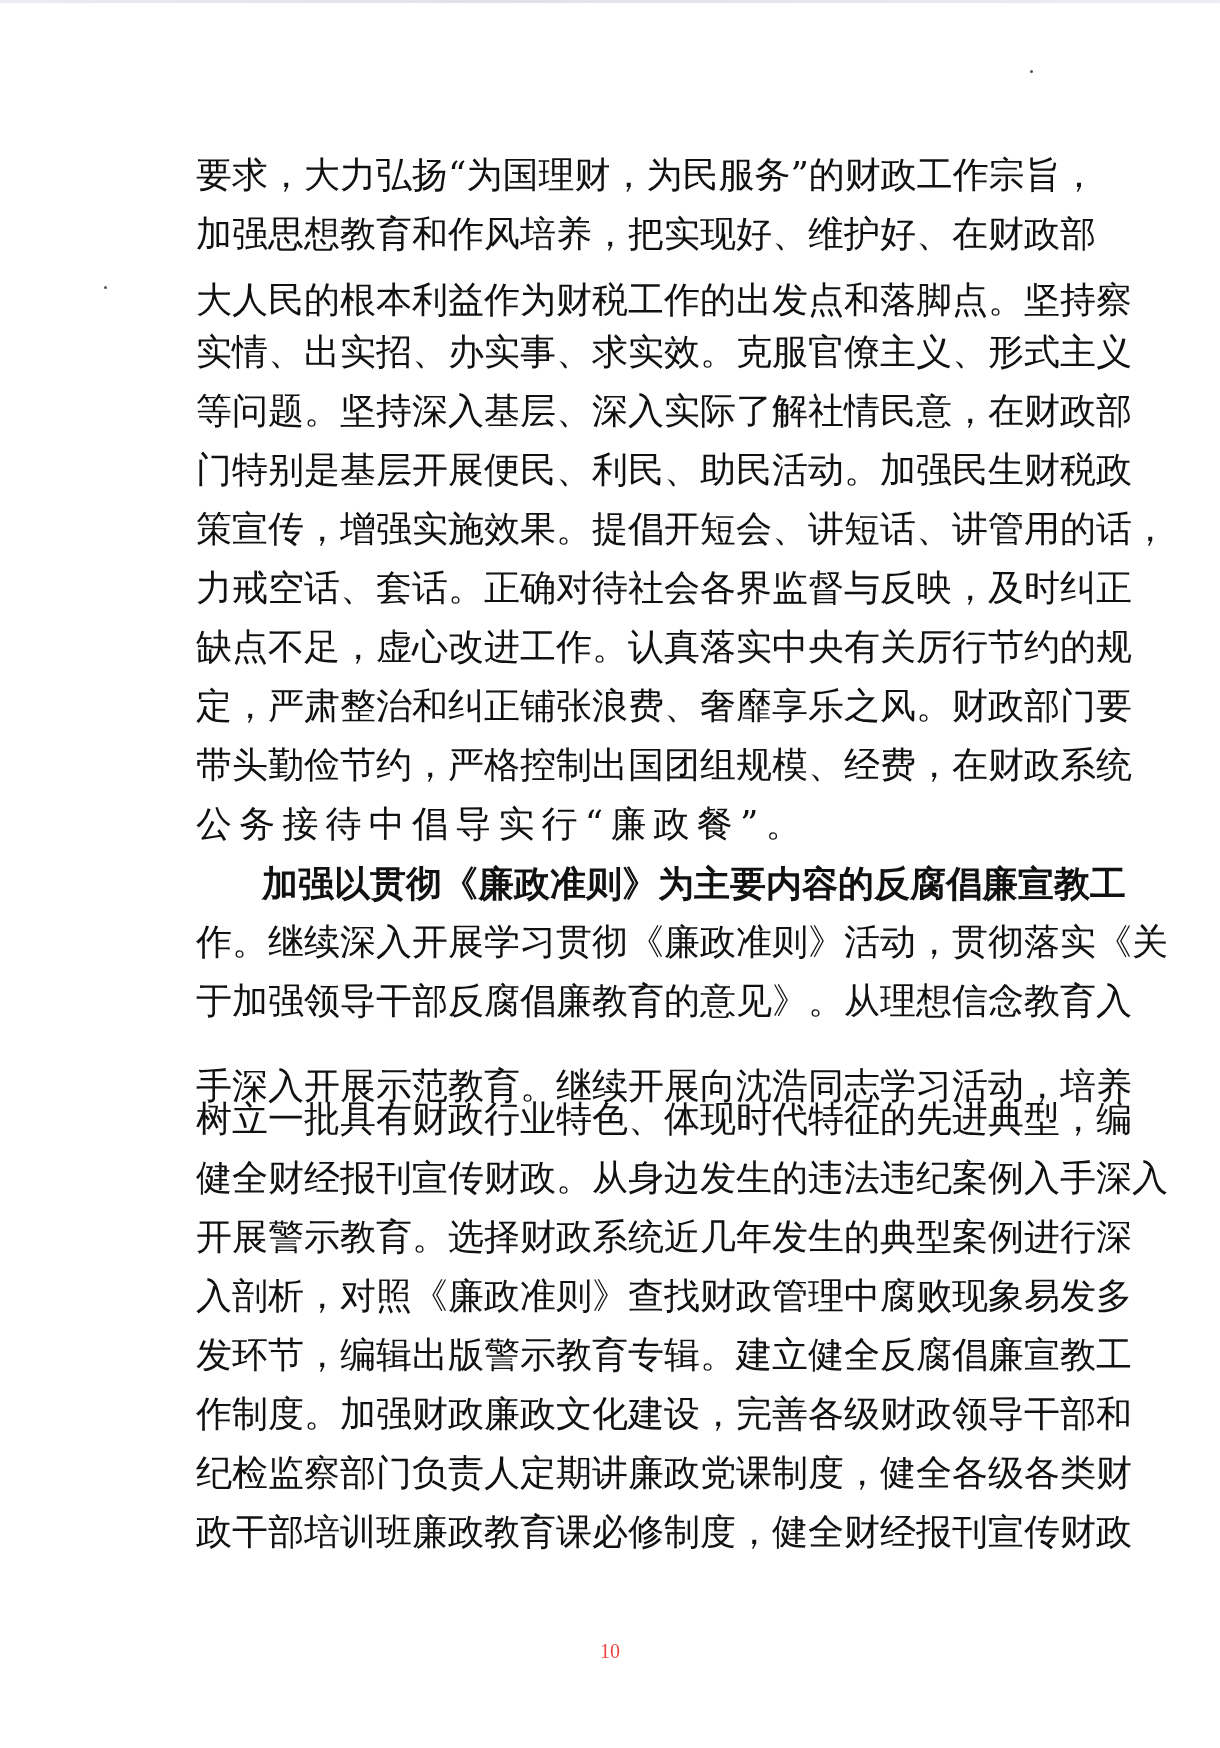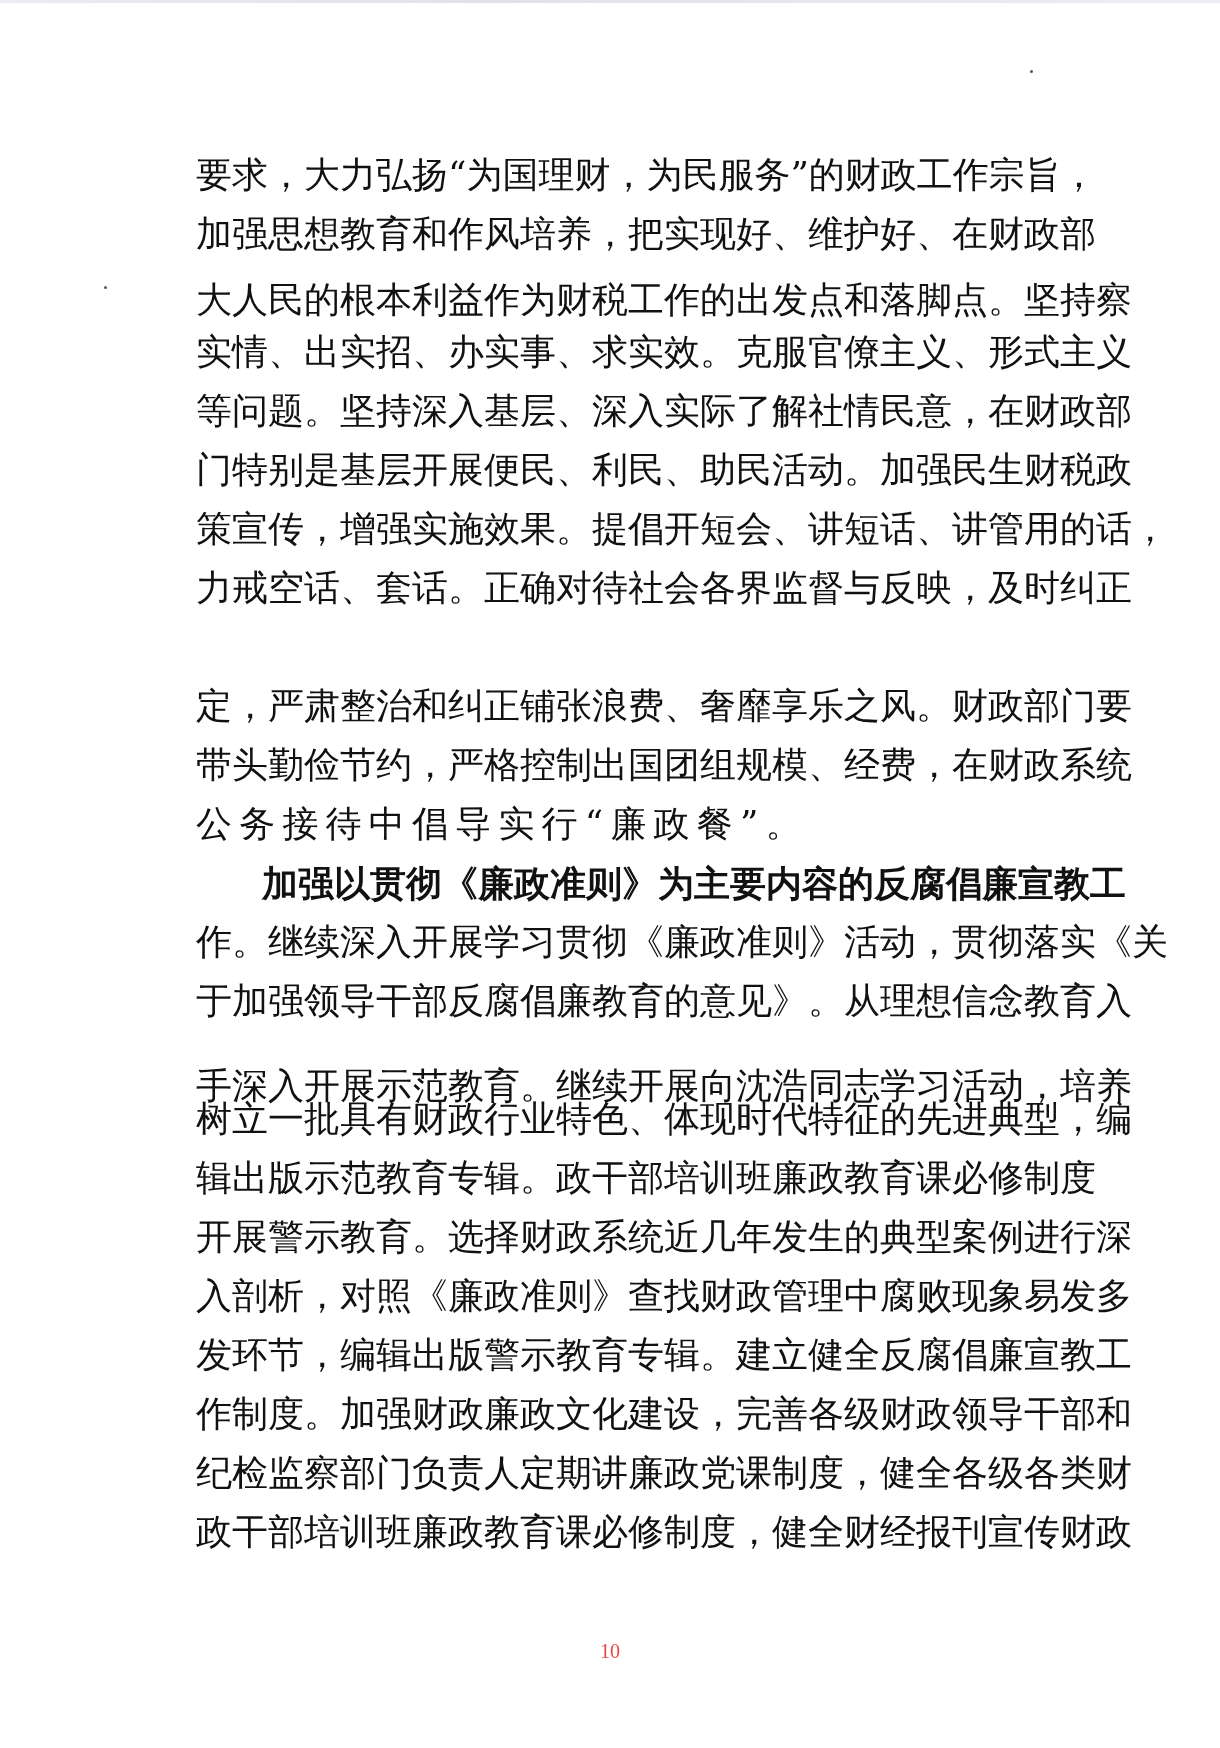--- a/index.html
+++ b/index.html
@@ -76,31 +76,32 @@
   <div class="speck" style="left:1030px;top:70px;"></div>
 
   <div class="line" style="top:152px;">要求，大力弘扬“为国理财，为民服务”的财政工作宗旨，</div>
   <div class="line" style="top:211px;">加强思想教育和作风培养，把实现好、维护好、在财政部</div>
   <div class="line" style="top:262px;margin-top:15px;">大人民的根本利益作为财税工作的出发点和落脚点。坚持察</div>
   <div class="line" style="top:329px;">实情、出实招、办实事、求实效。克服官僚主义、形式主义</div>
   <div class="line" style="top:388px;">等问题。坚持深入基层、深入实际了解社情民意，在财政部</div>
   <div class="line" style="top:447px;">门特别是基层开展便民、利民、助民活动。加强民生财税政</div>
   <div class="line" style="top:506px;">策宣传，增强实施效果。提倡开短会、讲短话、讲管用的话，</div>
   <div class="line" style="top:565px;">力戒空话、套话。正确对待社会各界监督与反映，及时纠正</div>
+  <div class="line" style="top:624px;">缺点不足，虚心改进工作。认真落实中央有关厉行节约的规</div>
   <div class="line" style="top:683px;">定，严肃整治和纠正铺张浪费、奢靡享乐之风。财政部门要</div>
   <div class="line" style="top:742px;">带头勤俭节约，严格控制出国团组规模、经费，在财政系统</div>
   <div class="line short" style="top:801px;">公务接待中倡导实行“廉政餐”。</div>
 
   <div class="line" style="top:919px;">作。继续深入开展学习贯彻《廉政准则》活动，贯彻落实《关</div>
 
   <div class="line heading" style="top:860px;">加强以贯彻《廉政准则》为主要内容的反腐倡廉宣教工</div>
   <div class="line" style="top:978px;">于加强领导干部反腐倡廉教育的意见》。从理想信念教育入</div>
   <div class="line" style="top:1037px;margin-top:26px;">手深入开展示范教育。继续开展向沈浩同志学习活动，培养</div>
   <div class="line" style="top:1096px;">树立一批具有财政行业特色、体现时代特征的先进典型，编</div>
-  <div class="line" style="top:1155px;">辑出版示范教育专辑。政干部培训班廉政教育课必修制度</div>
+  <div class="line" style="top:1155px;">健全财经报刊宣传财政。从身边发生的违法违纪案例入手深入</div>
   <div class="line" style="top:1214px;">开展警示教育。选择财政系统近几年发生的典型案例进行深</div>
   <div class="line" style="top:1273px;">入剖析，对照《廉政准则》查找财政管理中腐败现象易发多</div>
   <div class="line" style="top:1332px;">发环节，编辑出版警示教育专辑。建立健全反腐倡廉宣教工</div>
   <div class="line" style="top:1391px;">作制度。加强财政廉政文化建设，完善各级财政领导干部和</div>
   <div class="line" style="top:1450px;">纪检监察部门负责人定期讲廉政党课制度，健全各级各类财</div>
   <div class="line" style="top:1509px;">政干部培训班廉政教育课必修制度，健全财经报刊宣传财政</div>
 
   <div class="page-number">10</div>
 </div>
 

